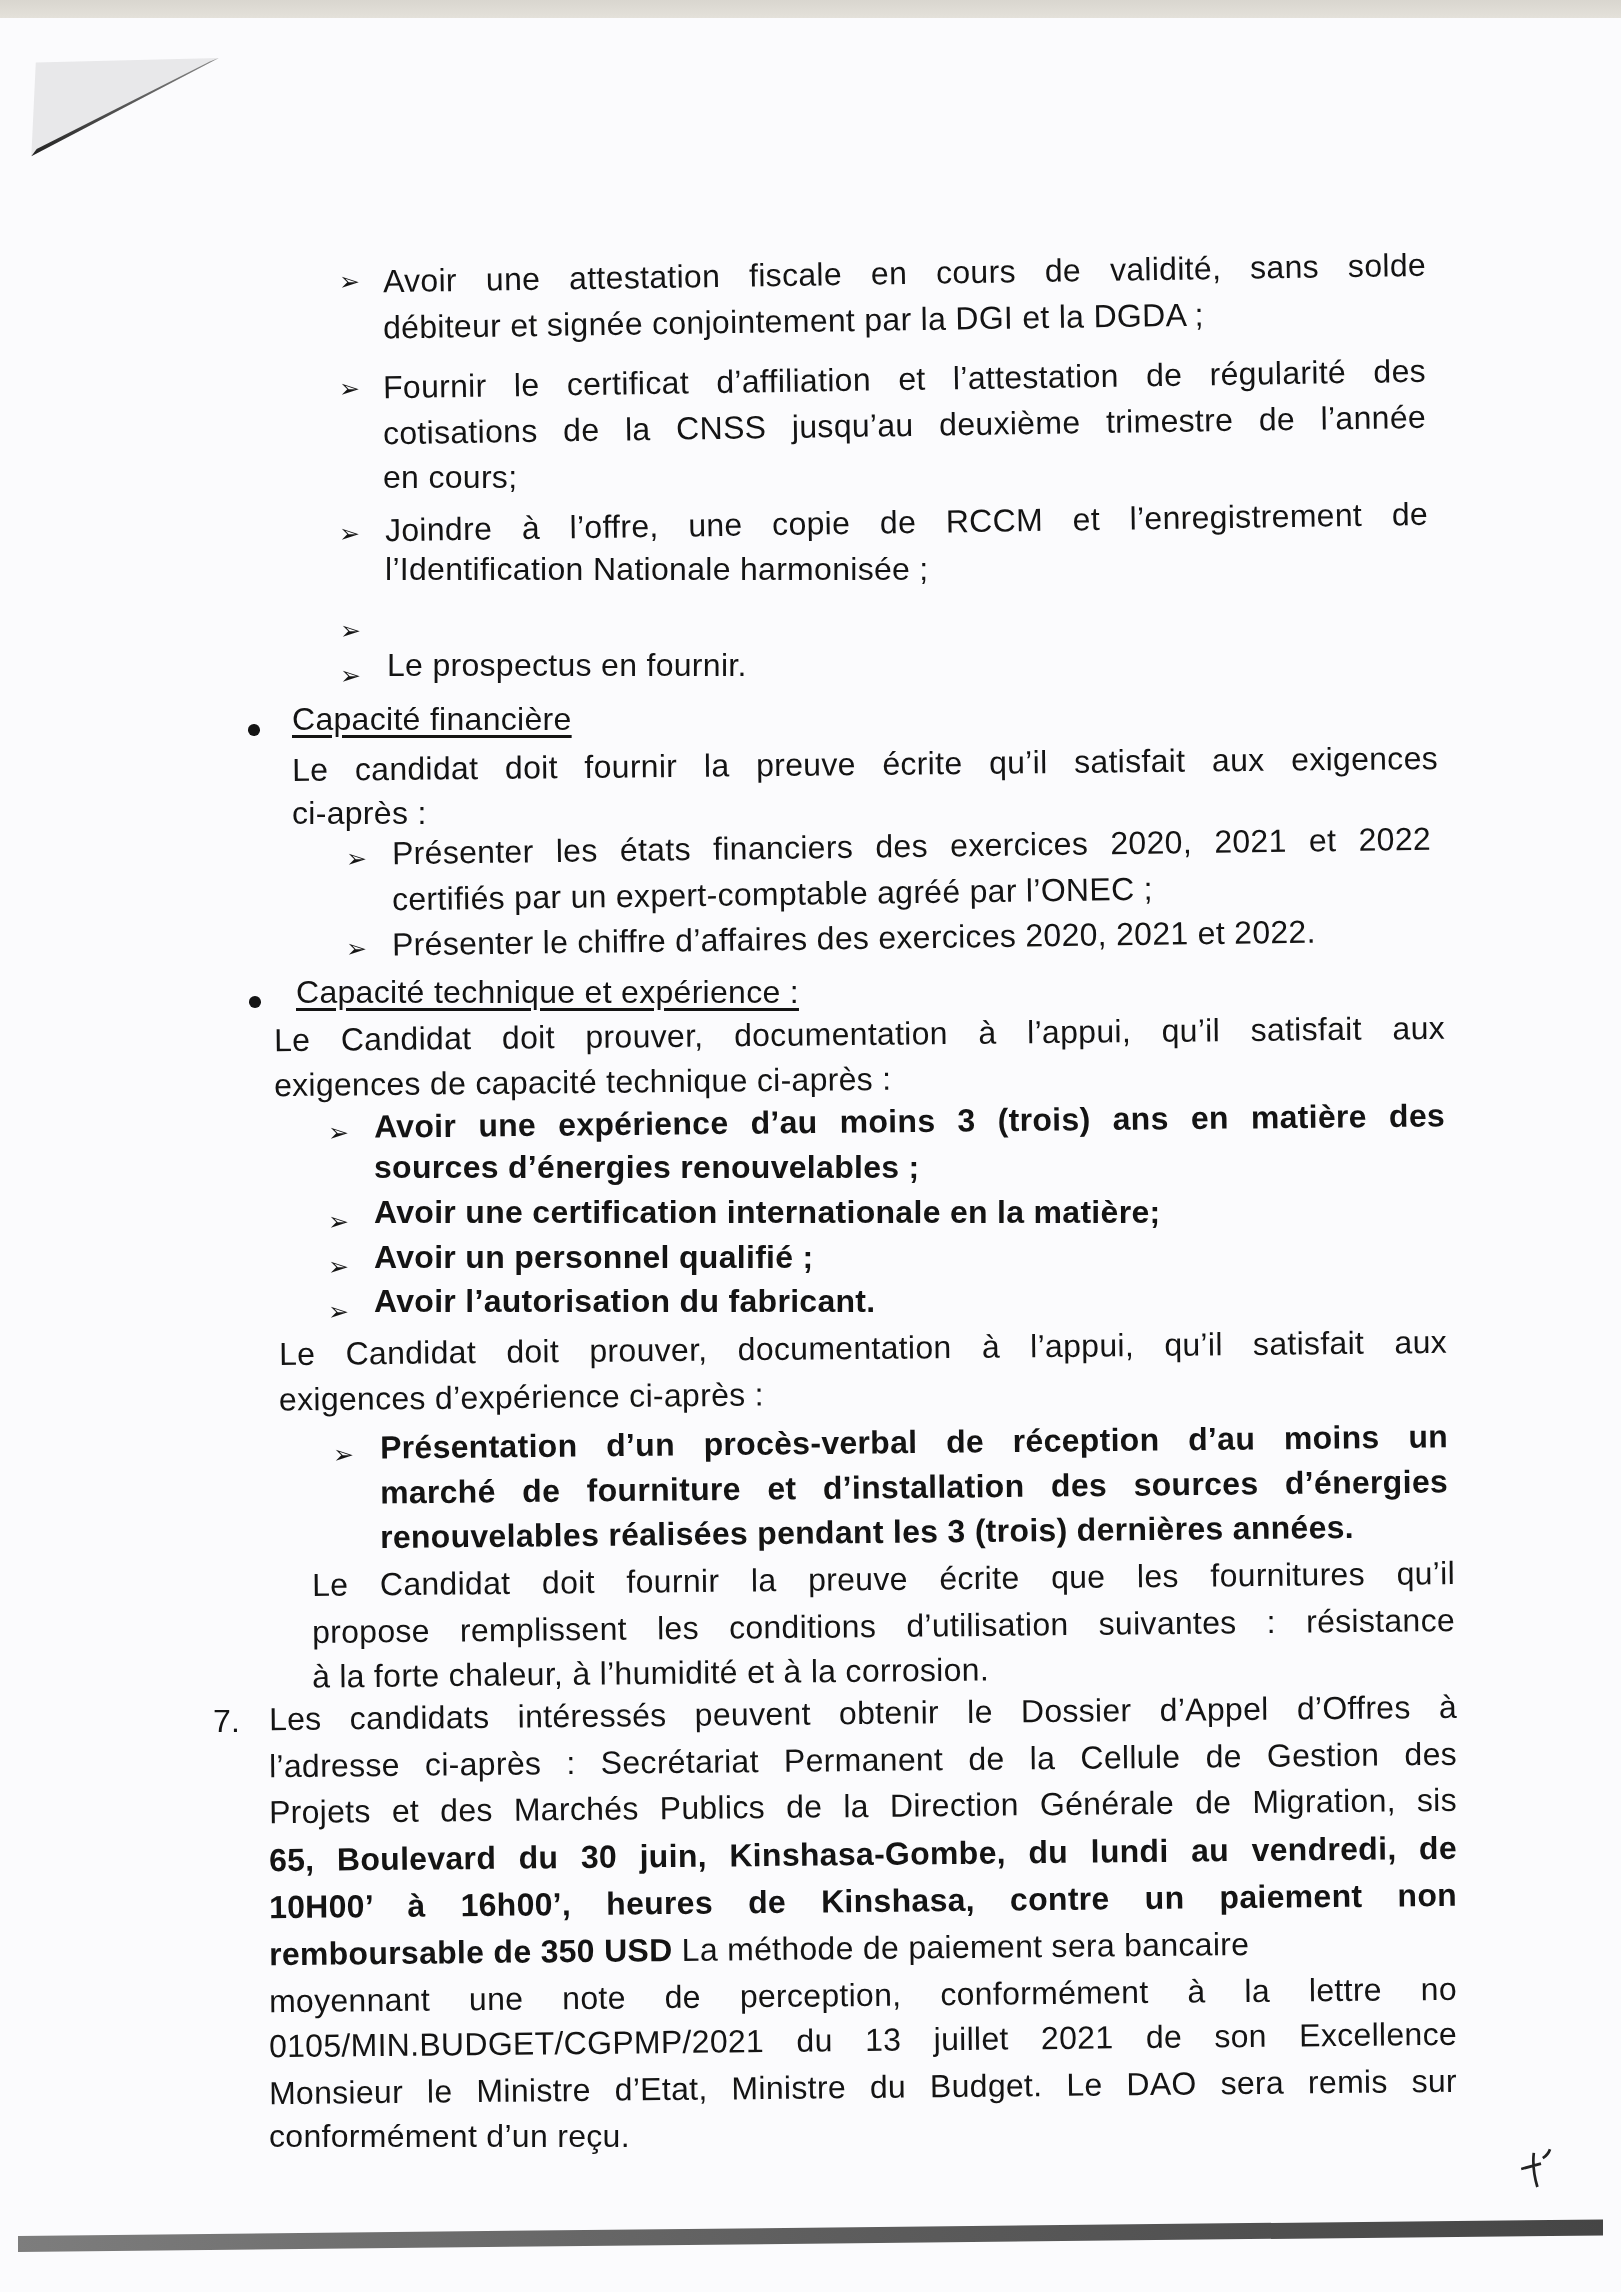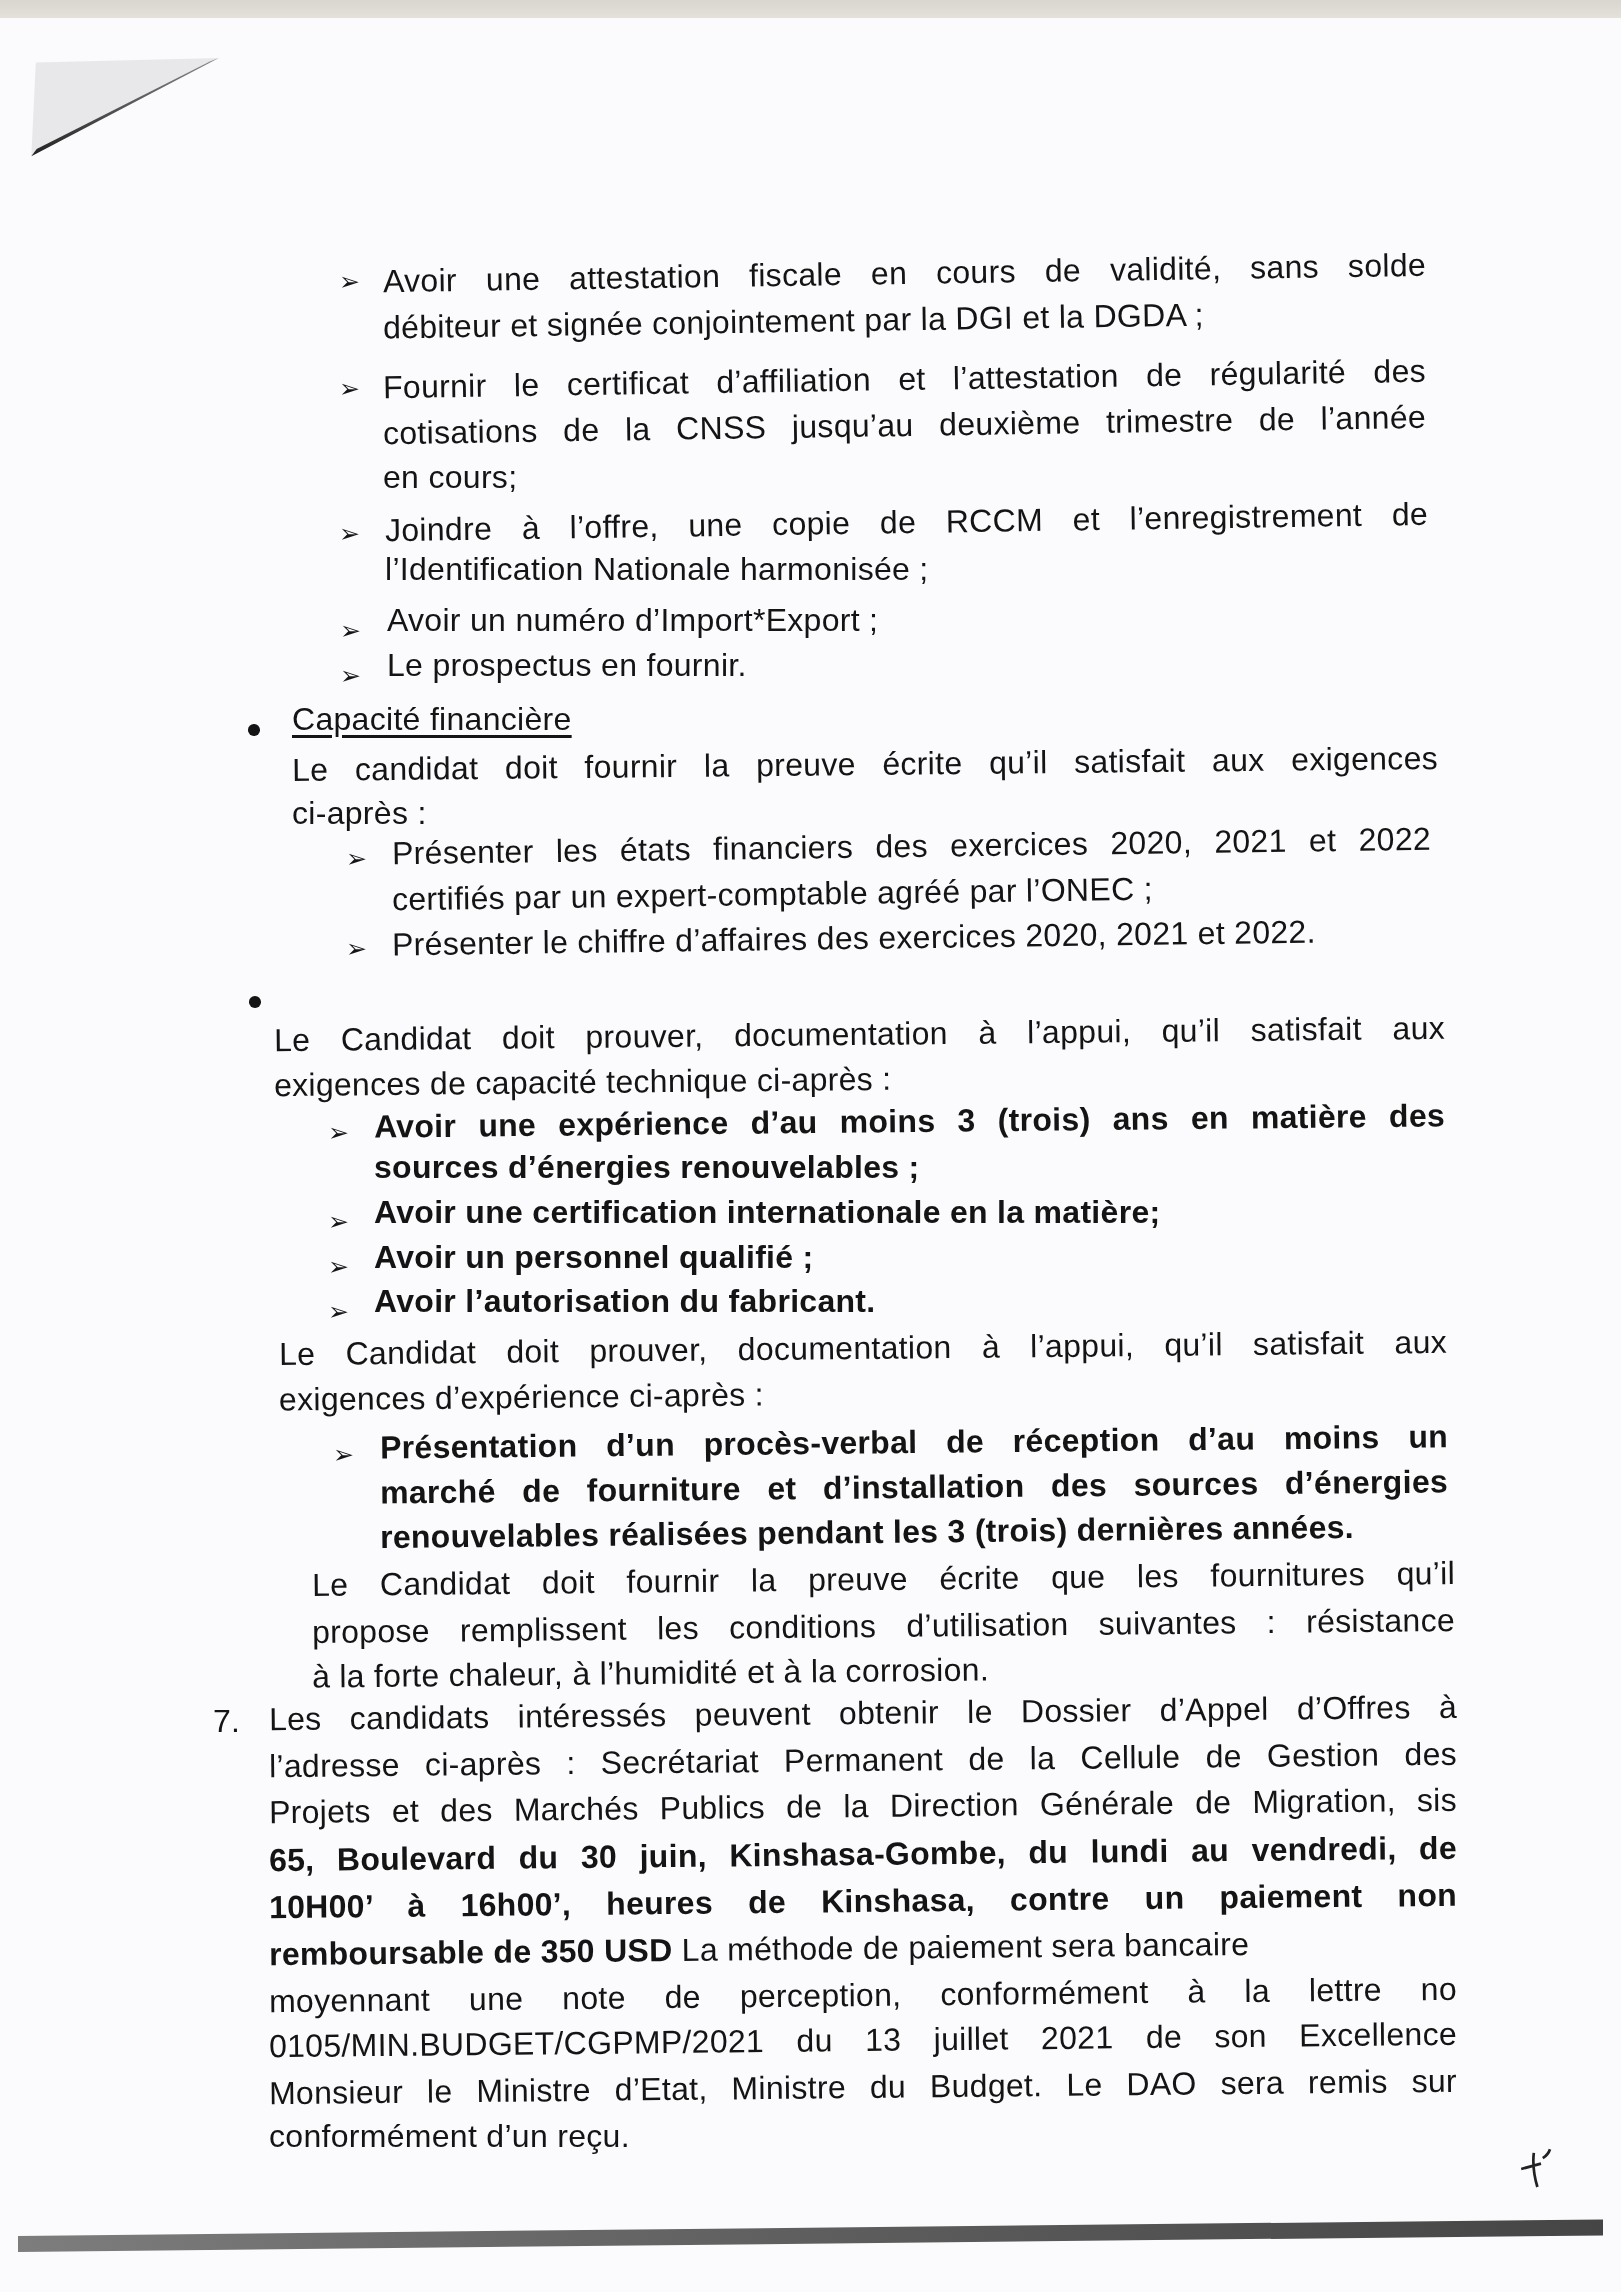--- a/index.html
+++ b/index.html
@@ -62,37 +62,37 @@
   <span class="arrow" style="left:339px;top:374px;">➢</span>
   <div class="line justify" style="left:383px;top:361px;width:1043px;transform:rotate(-0.9deg);">Fournir le certificat d’affiliation et l’attestation de régularité des</div>
   <div class="line justify" style="left:383px;top:407px;width:1043px;transform:rotate(-0.9deg);">cotisations de la CNSS jusqu’au deuxième trimestre de l’année</div>
   <div class="line" style="left:383px;top:459px;">en cours;</div>
 
   <span class="arrow" style="left:339px;top:519px;">➢</span>
   <div class="line justify" style="left:385px;top:504px;width:1043px;transform:rotate(-0.9deg);">Joindre à l’offre, une copie de RCCM et  l’enregistrement de</div>
   <div class="line" style="left:385px;top:551px;">l’Identification Nationale harmonisée ;</div>
 
   <span class="arrow" style="left:340px;top:616px;">➢</span>
-  <div class="line" style="left:387px;top:602px;">Avoir un numéro d’Import*Export ;</div>
 
   <span class="arrow" style="left:340px;top:661px;">➢</span>
   <div class="line" style="left:387px;top:647px;">Le prospectus en fournir.</div>
 
   <span class="dot" style="left:248px;top:724px;"></span>
   <div class="line u" style="left:292px;top:701px;">Capacité financière</div>
   <div class="line justify" style="left:292px;top:746px;width:1146px;transform:rotate(-0.6deg);">Le candidat doit fournir  la preuve écrite qu’il satisfait aux exigences</div>
   <div class="line" style="left:292px;top:795px;">ci-après :</div>
 
   <span class="arrow" style="left:346px;top:844px;">➢</span>
   <div class="line justify" style="left:392px;top:828px;width:1039px;transform:rotate(-0.8deg);">Présenter les états financiers des exercices  2020, 2021 et 2022</div>
   <div class="line" style="left:392px;top:876px;transform:rotate(-0.8deg);">certifiés par un  expert-comptable agréé par l’ONEC ;</div>
   <span class="arrow" style="left:346px;top:934px;">➢</span>
   <div class="line" style="left:392px;top:920px;transform:rotate(-0.8deg);">Présenter le chiffre d’affaires des exercices 2020, 2021 et 2022.</div>
 
   <span class="dot" style="left:249px;top:996px;"></span>
+  <div class="line u" style="left:296px;top:974px;">Capacité technique et expérience :</div>
   <div class="line justify" style="left:274px;top:1016px;width:1171px;transform:rotate(-0.6deg);">Le Candidat doit prouver, documentation à l’appui, qu’il satisfait aux</div>
   <div class="line" style="left:274px;top:1064px;transform:rotate(-0.6deg);">exigences de capacité technique ci-après :</div>
 
   <span class="arrow" style="left:328px;top:1118px;">➢</span>
   <div class="line b justify" style="left:374px;top:1103px;width:1071px;transform:rotate(-0.6deg);">Avoir une expérience d’au moins 3 (trois) ans en matière des</div>
   <div class="line b" style="left:374px;top:1149px;">sources d’énergies renouvelables ;</div>
   <span class="arrow" style="left:328px;top:1207px;">➢</span>
   <div class="line b" style="left:374px;top:1194px;">Avoir une certification internationale en la matière;</div>
   <span class="arrow" style="left:328px;top:1252px;">➢</span>
   <div class="line b" style="left:374px;top:1239px;">Avoir un personnel qualifié ;</div>

